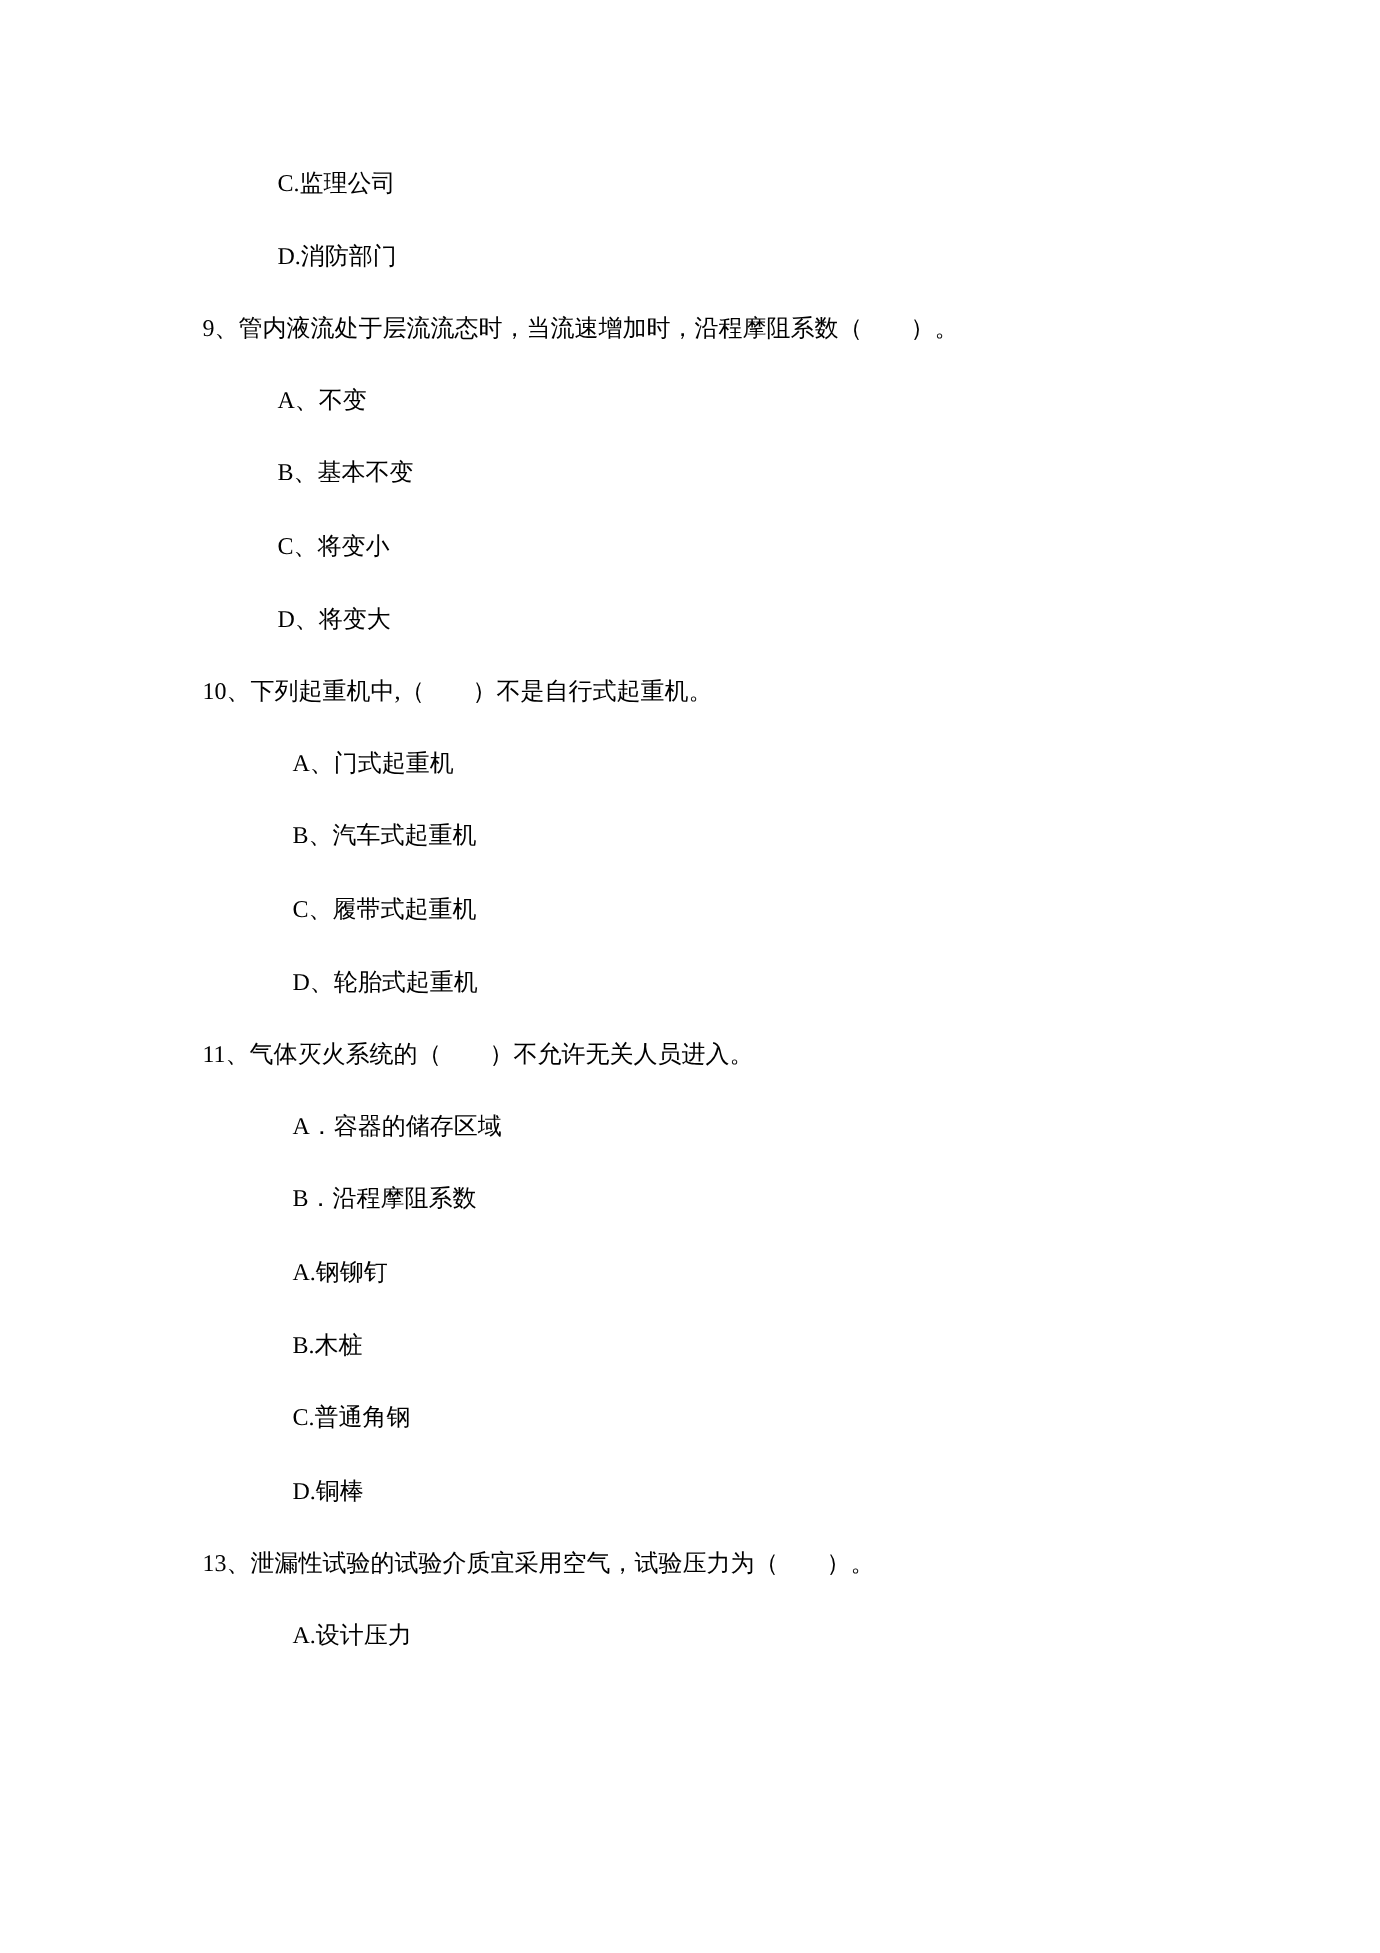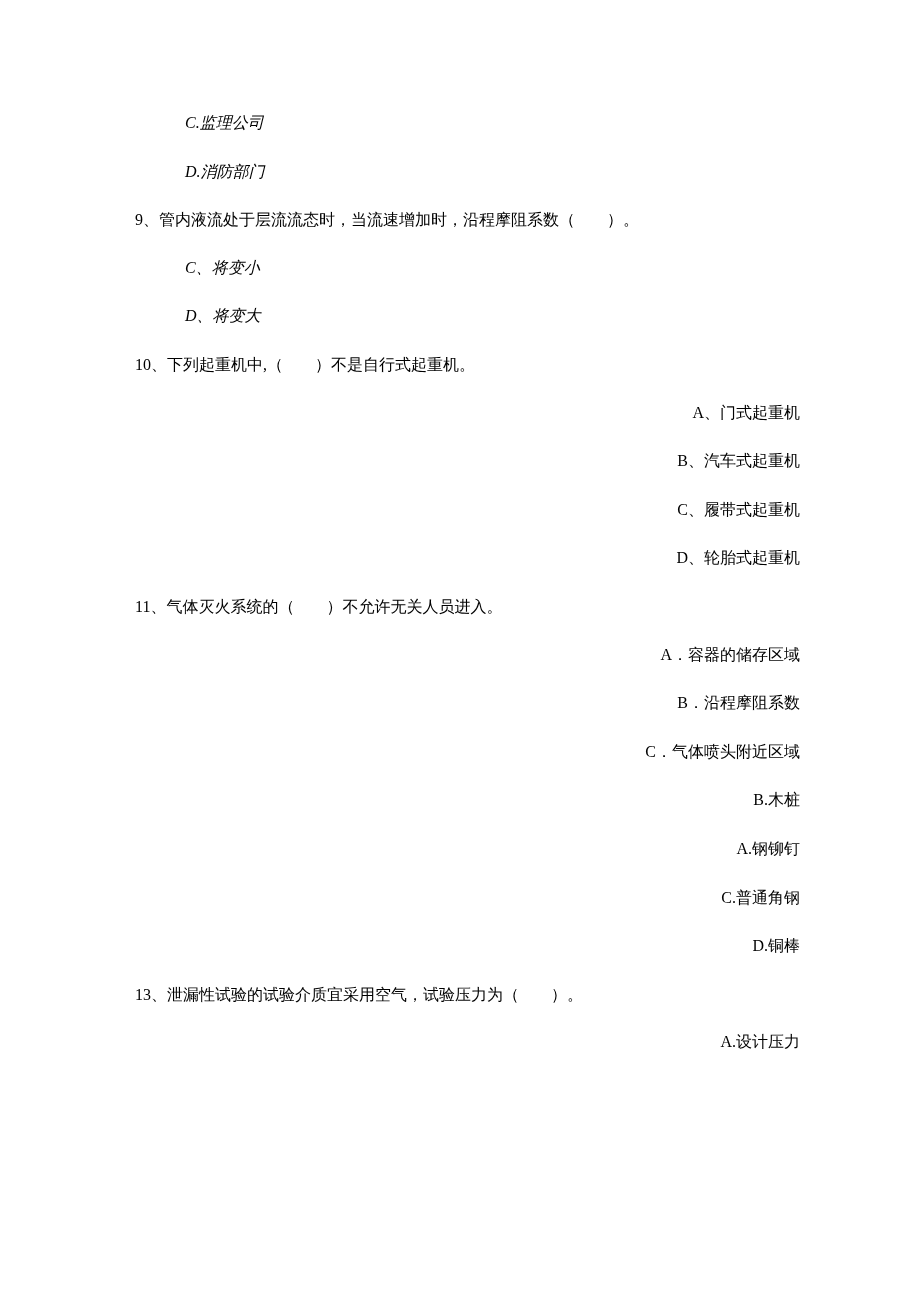--- a/index.html
+++ b/index.html
@@ -14,63 +14,62 @@
     .page {
       width: 920px;
       min-height: 1302px;
       padding: 110px 120px 40px 135px;
       box-sizing: border-box;
       position: relative;
     }
     .option {
       padding-left: 50px;
       margin-bottom: 23px;
-      font-style: italic;
     }
     .question {
       margin-bottom: 22px;
       margin-top: 12px;
     }
     .option-indent {
       padding-left: 60px;
       margin-bottom: 23px;
-      text-align: right;
     }
   </style>
 </head>
 <body>
 
 <div class="page">
 
   <div class="option">C.监理公司</div>
   <div class="option">D.消防部门</div>
 
   <div class="question">
     <span>9</span><span>、管内液流处于层流流态时，当流速增加时，沿程摩阻系数（　　）。</span>
   </div>
+  <div class="option">A、不变</div>
+  <div class="option">B、基本不变</div>
   <div class="option">C、将变小</div>
   <div class="option">D、将变大</div>
 
   <div class="question">
     <span>10</span><span>、下列起重机中,（　　）不是自行式起重机。</span>
   </div>
   <div class="option-indent">A、门式起重机</div>
   <div class="option-indent">B、汽车式起重机</div>
   <div class="option-indent">C、履带式起重机</div>
   <div class="option-indent">D、轮胎式起重机</div>
 
   <div class="question">
     <span>11</span><span>、气体灭火系统的（　　）不允许无关人员进入。</span>
   </div>
   <div class="option-indent">A．容器的储存区域</div>
   <div class="option-indent">B．沿程摩阻系数</div>
-  <div class="option-indent">C．气体喷头附近区域</div>
 
+  <div class="option-indent">A.钢铆钉</div>
   <div class="option-indent">B.木桩</div>
-  <div class="option-indent">A.钢铆钉</div>
   <div class="option-indent">C.普通角钢</div>
   <div class="option-indent">D.铜棒</div>
 
   <div class="question">
     <span>13</span><span>、泄漏性试验的试验介质宜采用空气，试验压力为（　　）。</span>
   </div>
   <div class="option-indent">A.设计压力</div>
 
 </div>
 

